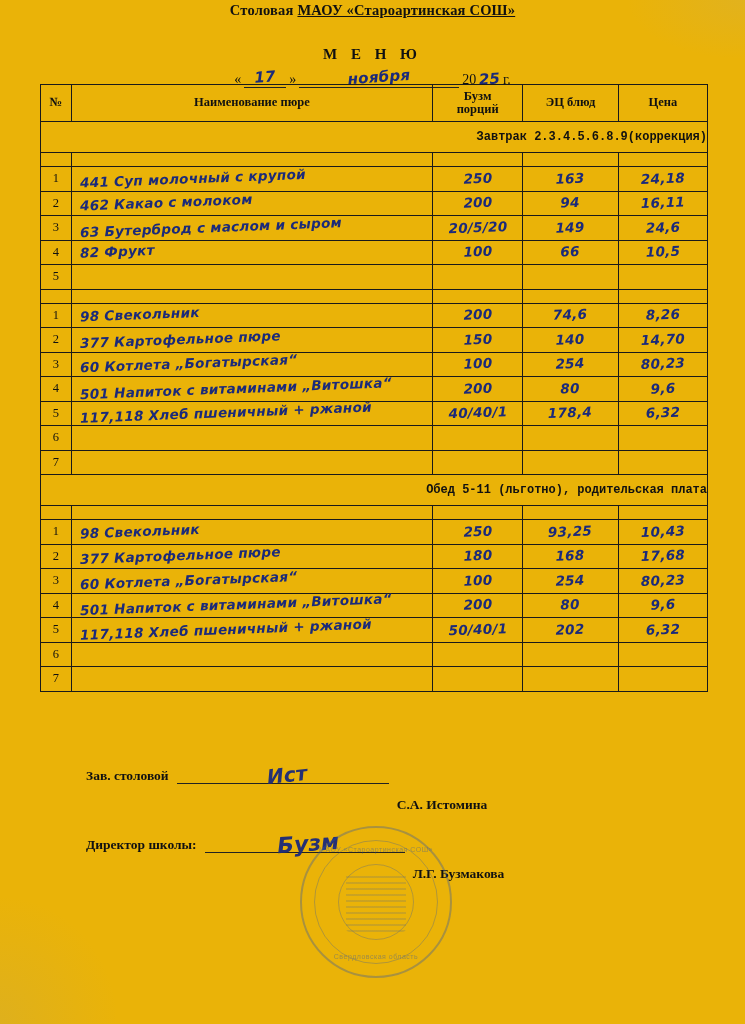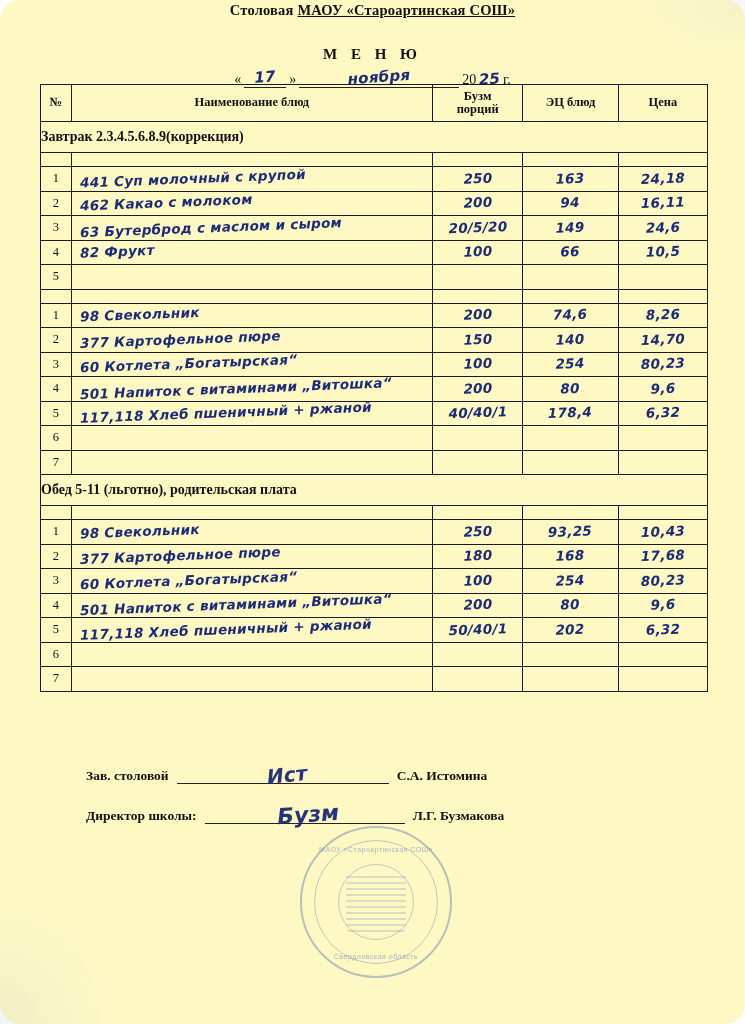--- a/index.html
+++ b/index.html
@@ -11,22 +11,21 @@
     width: 745px;
     height: 1024px;
     position: relative;
     font-family: "Liberation Serif", serif;
     color: #111;
     overflow: hidden;
   }
   .page {
     position: absolute;
     inset: 0;
-    background: #fef9c3;
-    border-radius: 19px;
+    background: #eab308;
   }
   
   .doc-header {
     text-align: center;
     padding-top: 2px;
   }
   .school-line {
     font-size: 14.5px;
     font-weight: bold;
     letter-spacing: 0.2px;
@@ -114,23 +113,24 @@
   thead th {
     font-size: 12.5px;
     font-weight: bold;
     text-align: center;
     height: 36px;
     line-height: 1.08;
     padding: 2px 3px;
   }
   .section-row td {
     height: 30px;
-    text-align: left;
+    text-align: right;
     font-weight: bold;
-    font-size: 14px;
+    font-size: 12px;
+    font-family: Liberation Mono, monospace;
   }
   .spacer-row td {
     height: 13px;
   }
   tbody tr.data-row td {
     height: 23.5px;
   }
   td.num {
     text-align: center;
     font-size: 12.5px;
@@ -177,21 +177,21 @@
   }
   .sign-line {
     flex: 0 0 auto;
     width: 212px;
     border-bottom: 1px solid #222;
     margin: 0 8px;
     height: 15px;
     position: relative;
   }
   .sign-row.second .sign-line { width: 200px; }
-  .sign-name { white-space: nowrap; }
+  .sign-name { white-space: nowrap; margin-top: 29px; }
   .signature {
     position: absolute;
     left: 50%;
     bottom: -4px;
     transform: translateX(-40%) rotate(-6deg);
     font-family: "DejaVu Sans", sans-serif;
     font-style: italic;
     font-weight: bold;
     color: #1b2a7a;
     font-size: 20px;
@@ -297,21 +297,21 @@
       <colgroup>
         <col class="col-no">
         <col class="col-name">
         <col class="col-mass">
         <col class="col-kcal">
         <col class="col-price">
       </colgroup>
       <thead>
         <tr>
           <th>№</th>
-          <th>Наименование блюд</th>
+          <th>Наименование пюре</th>
           <th>
             <div>Бузм</div>
             <div>порций</div>
           </th>
           <th>ЭЦ блюд</th>
           <th>Цена</th>
         </tr>
       </thead>
       <tbody>
 

